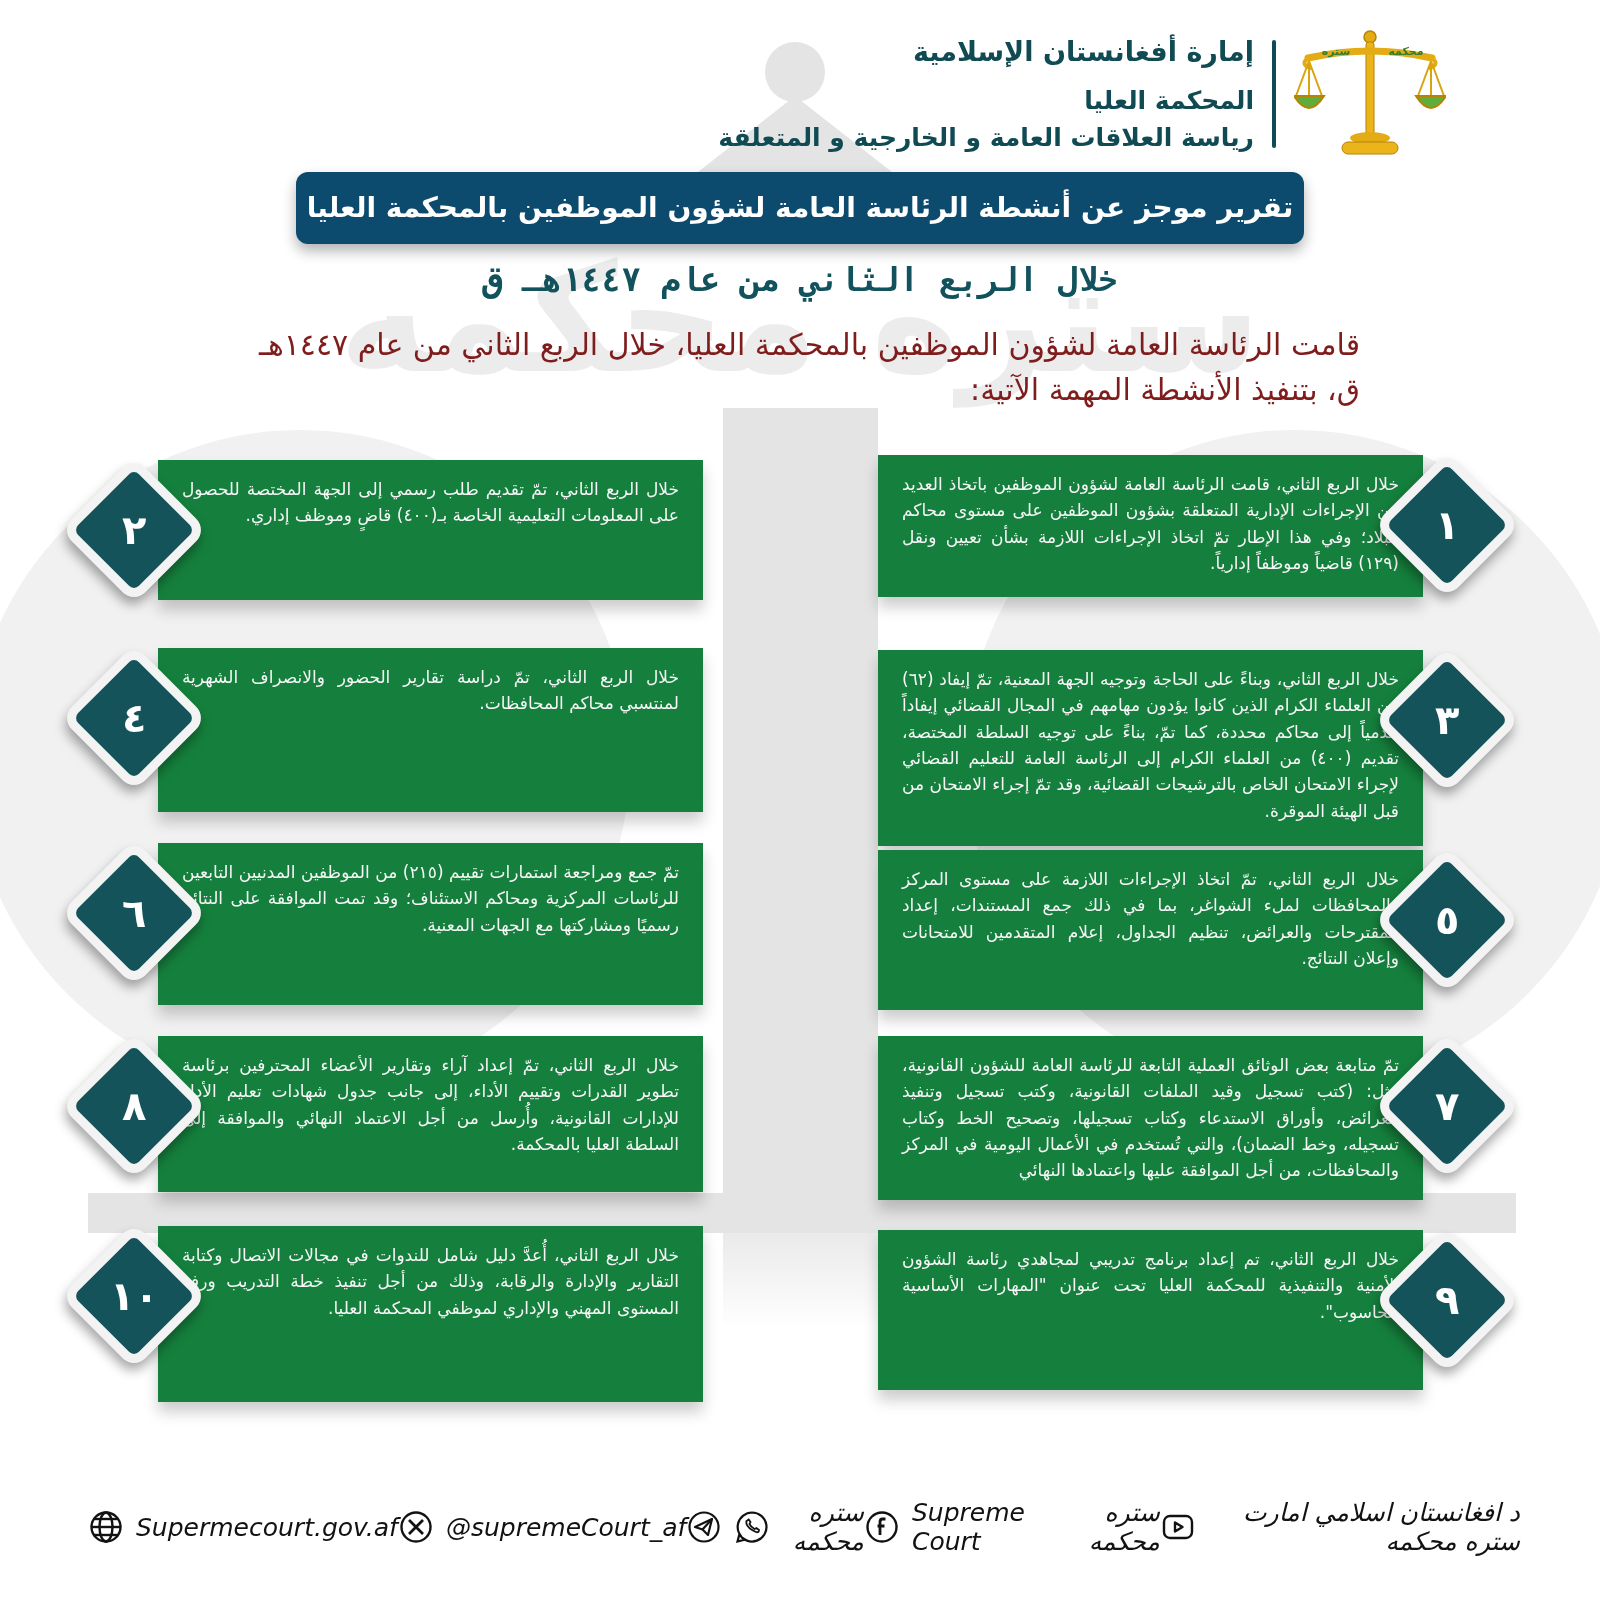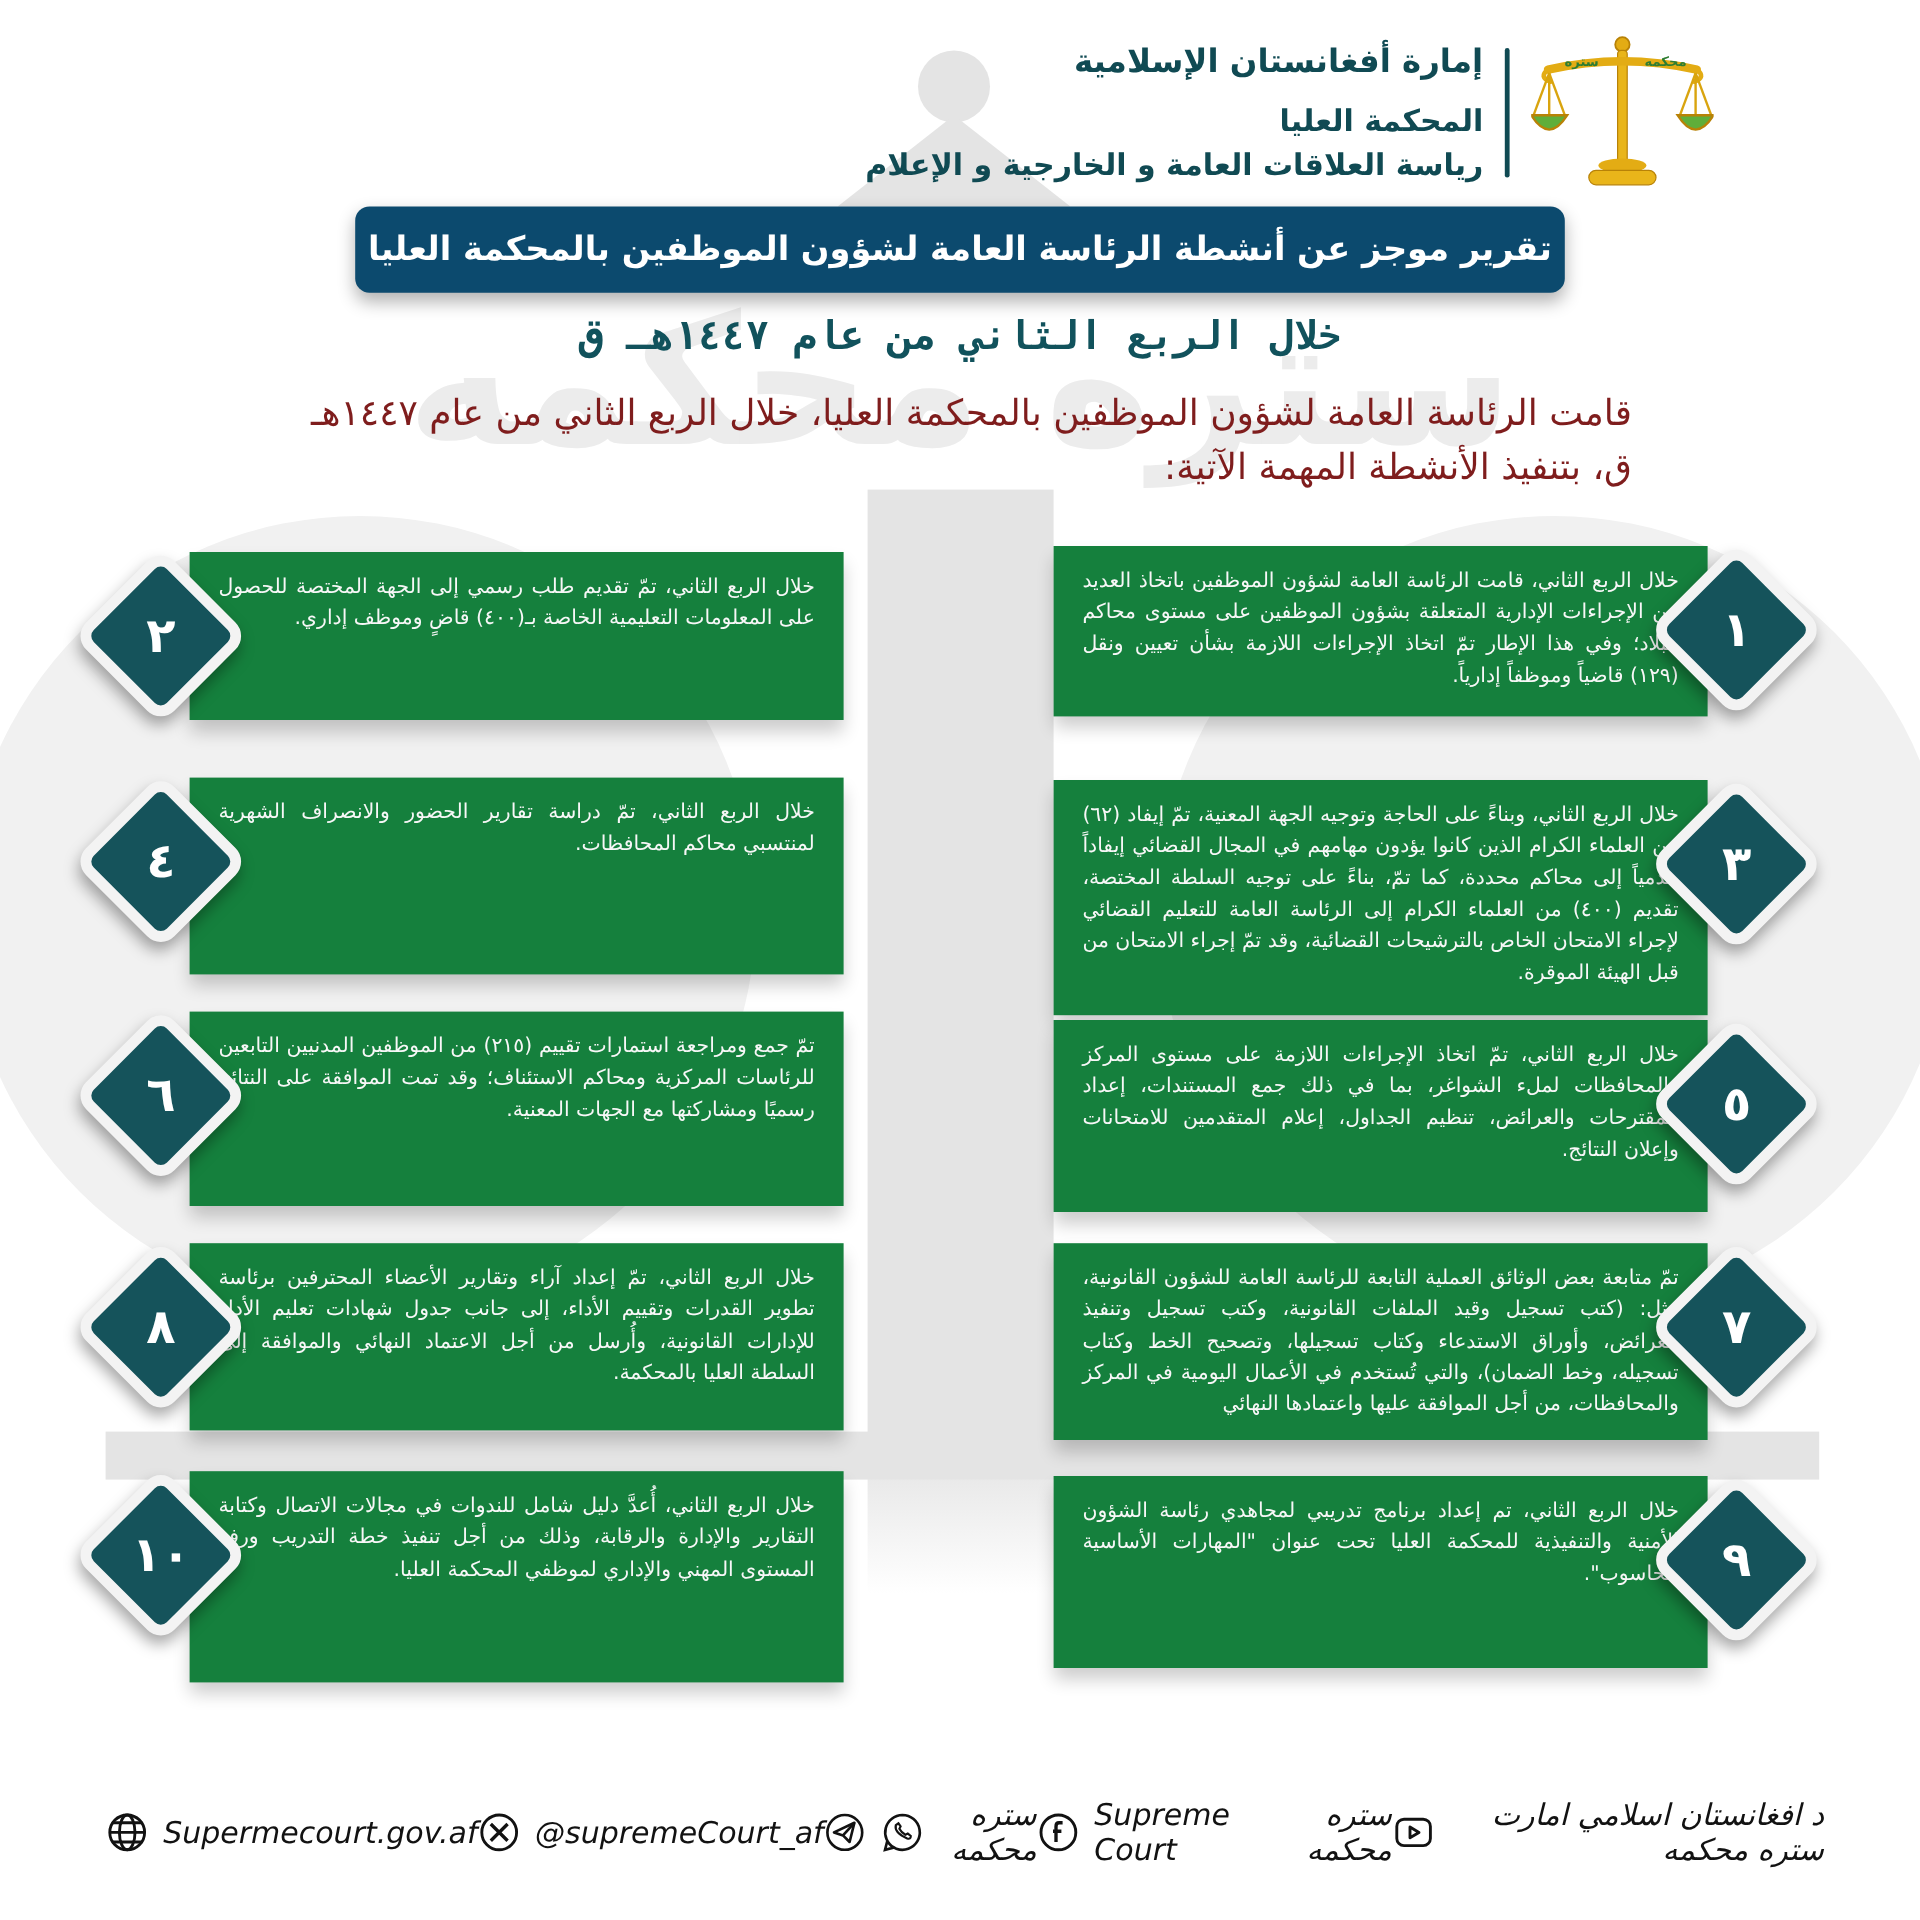--- a/index.html
+++ b/index.html
@@ -10,21 +10,21 @@
   }
   
   .wm{position:absolute;z-index:0;}
   #wm-svg{left:0;top:0;}
   .wm-callig{
     left:0;top:232px;width:1600px;text-align:center;
     font-size:150px;font-weight:bold;color:#ececec;letter-spacing:8px;
     direction:rtl;user-select:none;
   }
   
-  .header{position:absolute;top:28px;right:172px;display:flex;align-items:center;gap:18px;z-index:4;}
+  .header{position:absolute;top:28px;right:154px;display:flex;align-items:center;gap:18px;z-index:4;}
   .header-text{text-align:right;direction:rtl;color:#104a53;line-height:1.45;}
   .header-text .l1{font-size:27px;font-weight:bold;}
   .header-text .l2{font-size:25px;font-weight:bold;margin-top:12px;}
   .header-text .l3{font-size:25px;font-weight:bold;}
   .header-divider{width:4px;height:108px;background:#104a53;border-radius:2px;}
   
   .banner{
     position:absolute;left:296px;top:172px;width:1008px;height:72px;z-index:3;
     background:#0c4a6e;border-radius:12px;box-shadow:0 7px 14px rgba(0,0,0,.3);
     color:#fff;font-weight:bold;font-size:28px;line-height:72px;
@@ -104,21 +104,21 @@
       <stop offset="1" stop-color="#e4e4e4" stop-opacity="0"></stop>
     </linearGradient>
   </defs>
 </svg>
 <div class="wm wm-callig">ستره محكمه</div>
 
 <header class="header">
   <div class="header-text">
     <div class="l1">إمارة أفغانستان الإسلامية</div>
     <div class="l2">المحكمة العليا</div>
-    <div class="l3">رياسة العلاقات العامة و الخارجية و الإعلام</div>
+    <div class="l3">رياسة العلاقات العامة و الخارجية و المتعلقة</div>
   </div>
   <div class="header-divider"></div>
   <svg class="logo" viewBox="0 0 152 132">
     <circle cx="76" cy="9" r="6" fill="#e3ac14" stroke="#b88207" stroke-width="1.5"></circle>
     <rect x="72" y="14" width="8" height="94" rx="3" fill="#e9b51a" stroke="#b88207" stroke-width="1"></rect>
     <path d="M14 30 Q76 16 138 30" stroke="#e3ac14" stroke-width="7" fill="none" stroke-linecap="round"></path>
     <path d="M14 30 q-8 6 2 10 M138 30 q8 6 -2 10" stroke="#e3ac14" stroke-width="4" fill="none" stroke-linecap="round"></path>
     <line x1="15" y1="33" x2="15" y2="68" stroke="#d9a40e" stroke-width="2"></line>
     <line x1="137" y1="33" x2="137" y2="68" stroke="#d9a40e" stroke-width="2"></line>
     <line x1="15" y1="33" x2="2" y2="68" stroke="#d9a40e" stroke-width="2"></line>

